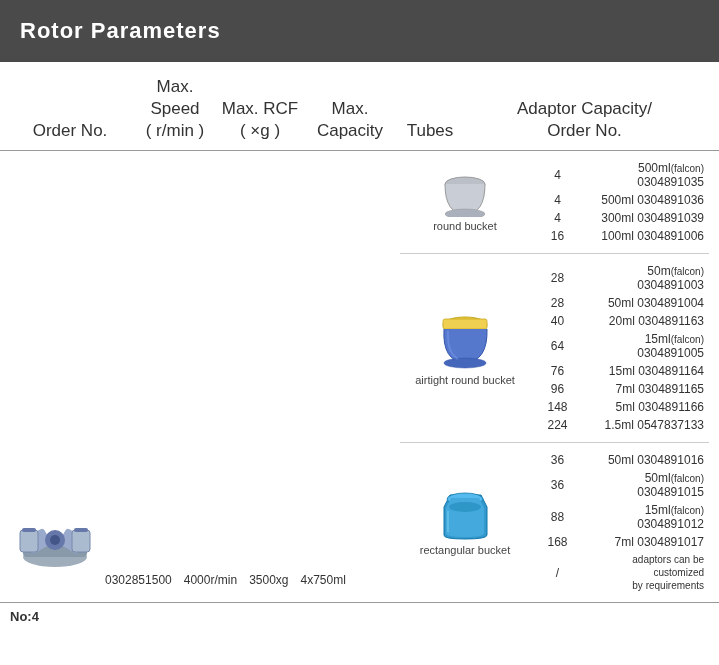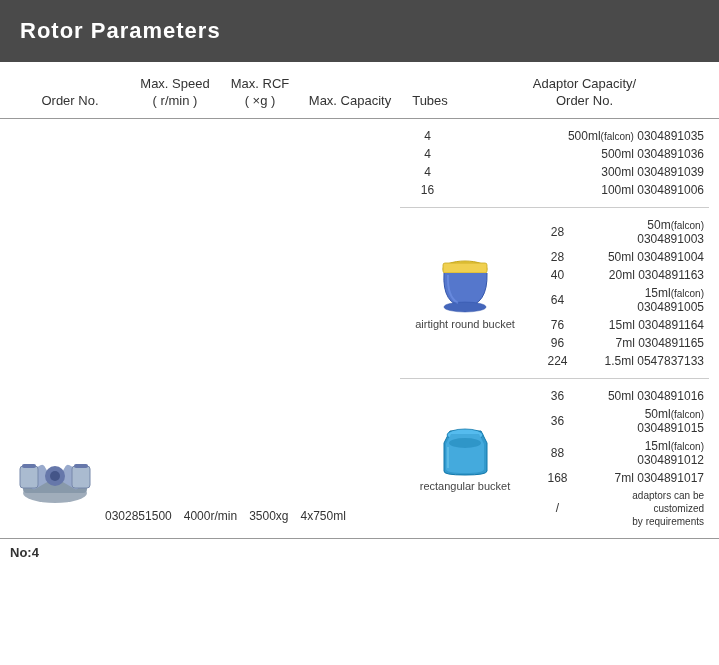--- a/index.html
+++ b/index.html
@@ -25,21 +25,21 @@
     }
 
     .col-headers {
       display: flex;
       padding: 4px 10px 8px 10px;
       border-bottom: 1px solid #999;
       align-items: flex-end;
     }
     .col-headers .ch {
       text-align: center;
-      font-size: 13px;
+      font-size: 17px;
       color: #333;
       line-height: 1.3;
     }
     .ch-order { width: 120px; }
     .ch-speed { width: 90px; }
     .ch-rcf { width: 80px; }
     .ch-capacity { width: 100px; }
     .ch-tubes { width: 60px; }
     .ch-adaptor { flex: 1; text-align: center; }
 
@@ -120,20 +120,29 @@
       <span>0302851500</span>
       <span>4000r/min</span>
       <span>3500xg</span>
       <span>4x750ml</span>
     </div>
   </div>
 
   <div style="flex:1; display:flex; flex-direction:column;">
 
     <div style="display:flex; border-bottom:1px solid #ccc; padding: 8px 0;">
+      <div style="width:130px; display:flex; flex-direction:column; align-items:center; justify-content:center; padding:5px;">
+
+        <svg width="50" height="45" viewBox="0 0 50 45">
+          <ellipse cx="25" cy="12" rx="20" ry="7" fill="#bbbfc8" stroke="#999" stroke-width="1"></ellipse>
+          <path d="M5 12 Q5 42 25 42 Q45 42 45 12" fill="#c8cdd6" stroke="#999" stroke-width="1"></path>
+          <ellipse cx="25" cy="42" rx="20" ry="5" fill="#aab0bc" stroke="#999" stroke-width="0.5"></ellipse>
+        </svg>
+        <div style="font-size:11px; color:#444; text-align:center; margin-top:3px;">round bucket</div>
+      </div>
       <div style="flex:1; display:flex; flex-direction:column; justify-content:center;">
         <div class="data-row">
           <span class="dr-tubes">4</span>
           <span class="dr-adaptor">500ml<small>(falcon)</small> 0304891035</span>
         </div>
         <div class="data-row">
           <span class="dr-tubes">4</span>
           <span class="dr-adaptor">500ml 0304891036</span>
         </div>
         <div class="data-row">
@@ -179,20 +188,24 @@
           <span class="dr-tubes">64</span>
           <span class="dr-adaptor">15ml<small>(falcon)</small> 0304891005</span>
         </div>
         <div class="data-row">
           <span class="dr-tubes">76</span>
           <span class="dr-adaptor">15ml 0304891164</span>
         </div>
         <div class="data-row">
           <span class="dr-tubes">96</span>
           <span class="dr-adaptor">7ml 0304891165</span>
+        </div>
+        <div class="data-row">
+          <span class="dr-tubes">148</span>
+          <span class="dr-adaptor">5ml 0304891166</span>
         </div>
         <div class="data-row">
           <span class="dr-tubes">224</span>
           <span class="dr-adaptor">1.5ml 0547837133</span>
         </div>
       </div>
     </div>
 
     <div style="display:flex; padding: 8px 0;">
       <div style="width:130px; display:flex; flex-direction:column; align-items:center; justify-content:center; padding:5px;">

